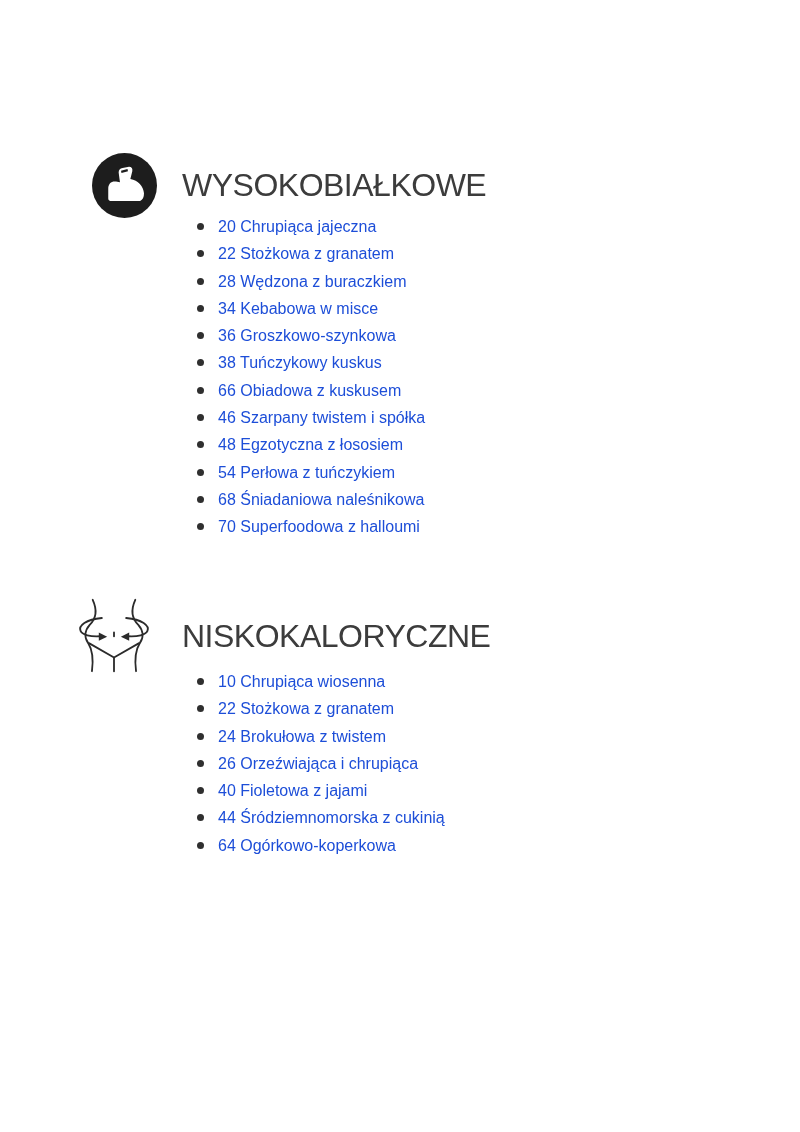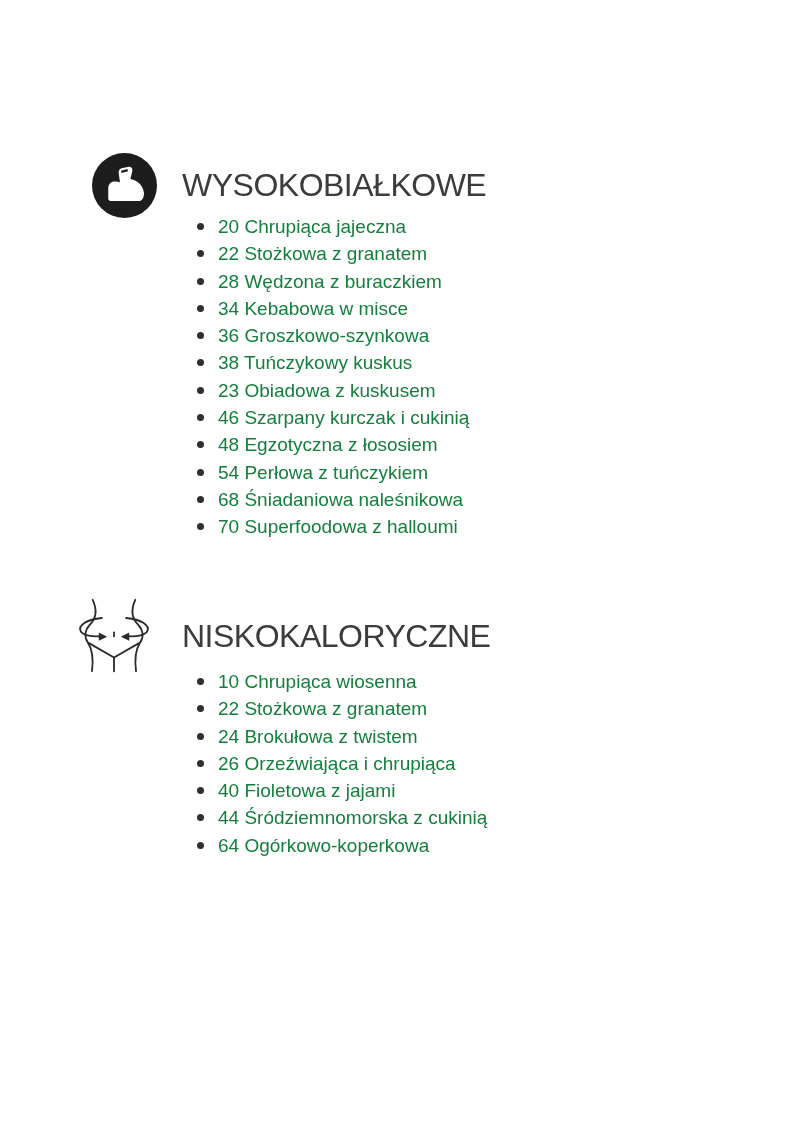--- a/index.html
+++ b/index.html
@@ -37,23 +37,23 @@
     white-space: nowrap;
   }
 
   .toc-list {
     margin: -8px 0 0 0;
     padding: 0 0 0 218px;
     list-style: none;
   }
   .toc-item {
     position: relative;
-    font-size: 19px;
+    font-size: 16px;
     line-height: 27.3px;
-    color: #15803d;
+    color: #1d4ed8;
     white-space: nowrap;
   }
   .toc-item::before {
     content: "";
     position: absolute;
     left: -21px;
     top: 10px;
     width: 7px;
     height: 7px;
     border-radius: 50%;
@@ -88,22 +88,22 @@
       </span>
       <h1 class="sec-title">WYSOKOBIAŁKOWE</h1>
     </div>
     <ul class="toc-list">
         <li class="toc-item"><span>20</span><span> Chrupiąca jajeczna</span></li>
         <li class="toc-item"><span>22</span><span> Stożkowa z granatem</span></li>
         <li class="toc-item"><span>28</span><span> Wędzona z buraczkiem</span></li>
         <li class="toc-item"><span>34</span><span> Kebabowa w misce</span></li>
         <li class="toc-item"><span>36</span><span> Groszkowo-szynkowa</span></li>
         <li class="toc-item"><span>38</span><span> Tuńczykowy kuskus</span></li>
-        <li class="toc-item"><span>23</span><span> Obiadowa z kuskusem</span></li>
-        <li class="toc-item"><span>46</span><span> Szarpany kurczak i cukinią</span></li>
+        <li class="toc-item"><span>66</span><span> Obiadowa z kuskusem</span></li>
+        <li class="toc-item"><span>46</span><span> Szarpany twistem i spółka</span></li>
         <li class="toc-item"><span>48</span><span> Egzotyczna z łososiem</span></li>
         <li class="toc-item"><span>54</span><span> Perłowa z tuńczykiem</span></li>
         <li class="toc-item"><span>68</span><span> Śniadaniowa naleśnikowa</span></li>
         <li class="toc-item"><span>70</span><span> Superfoodowa z halloumi</span></li>
       </ul>
   </section>
 
   <section class="toc-section" id="section-1">
     <div class="sec-header">
       <span class="icon-wrap">

